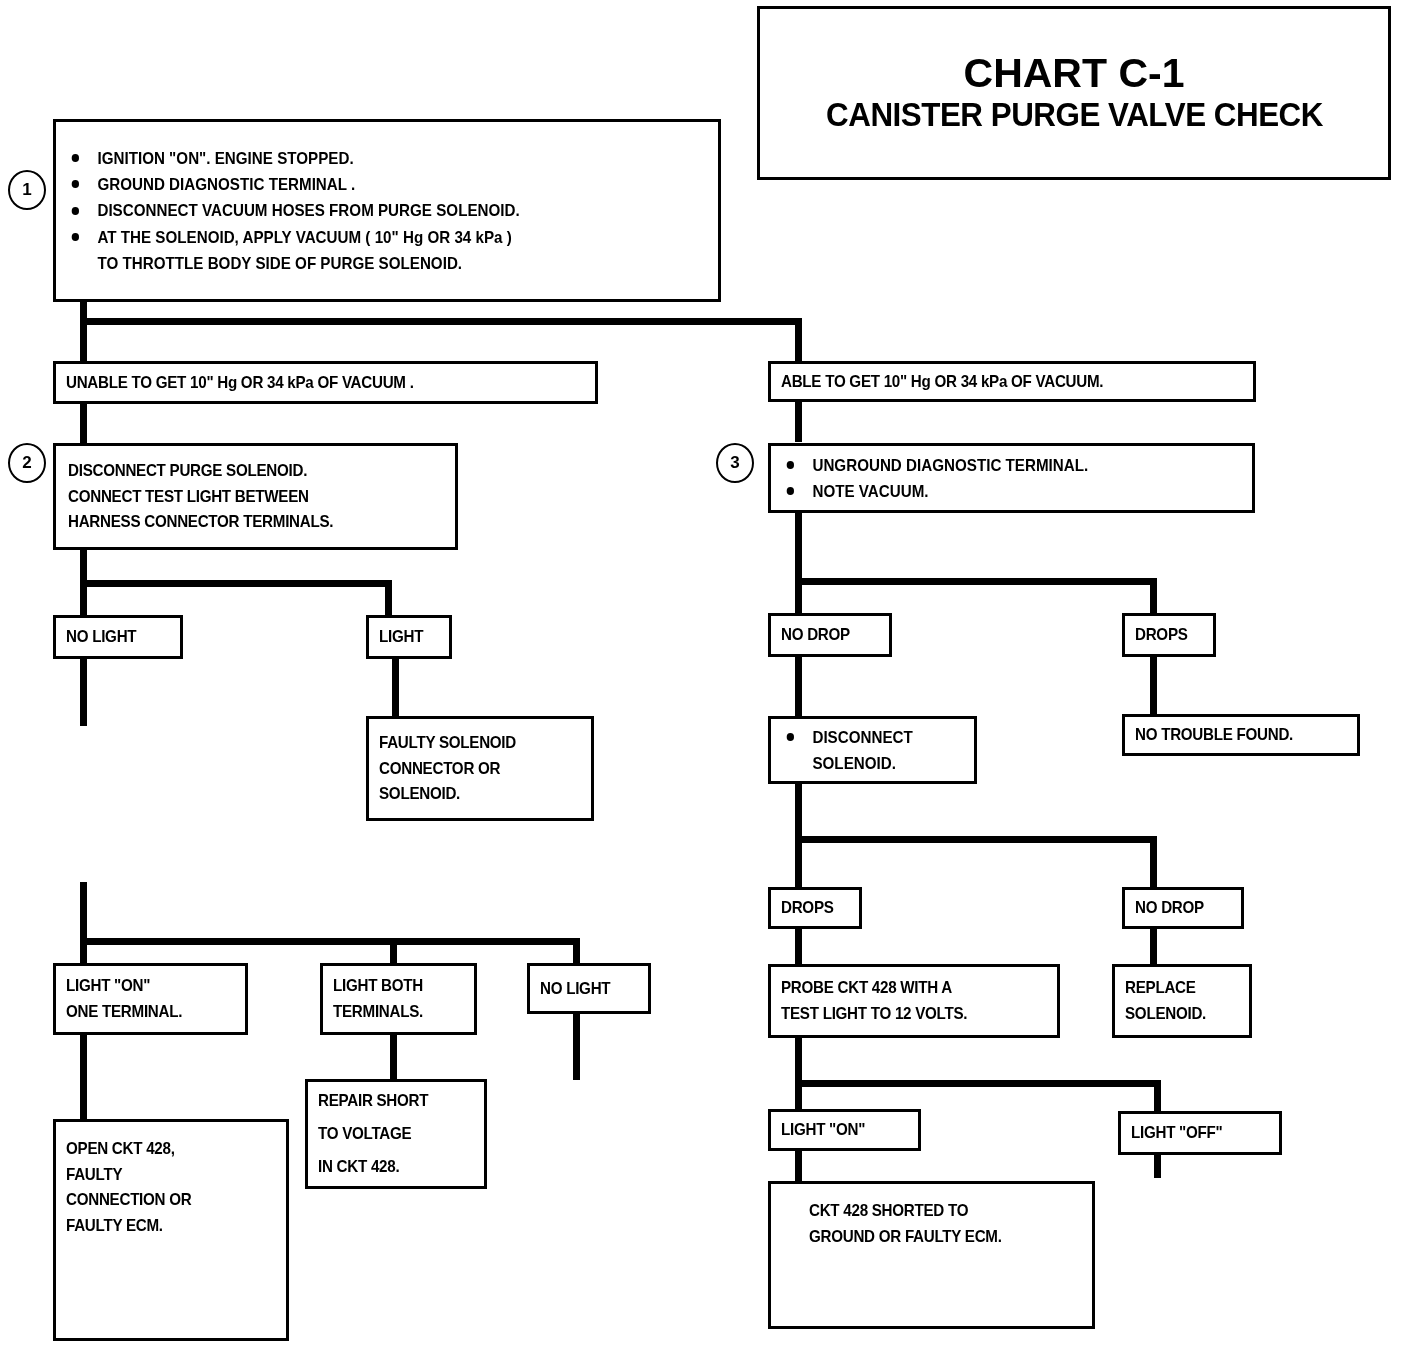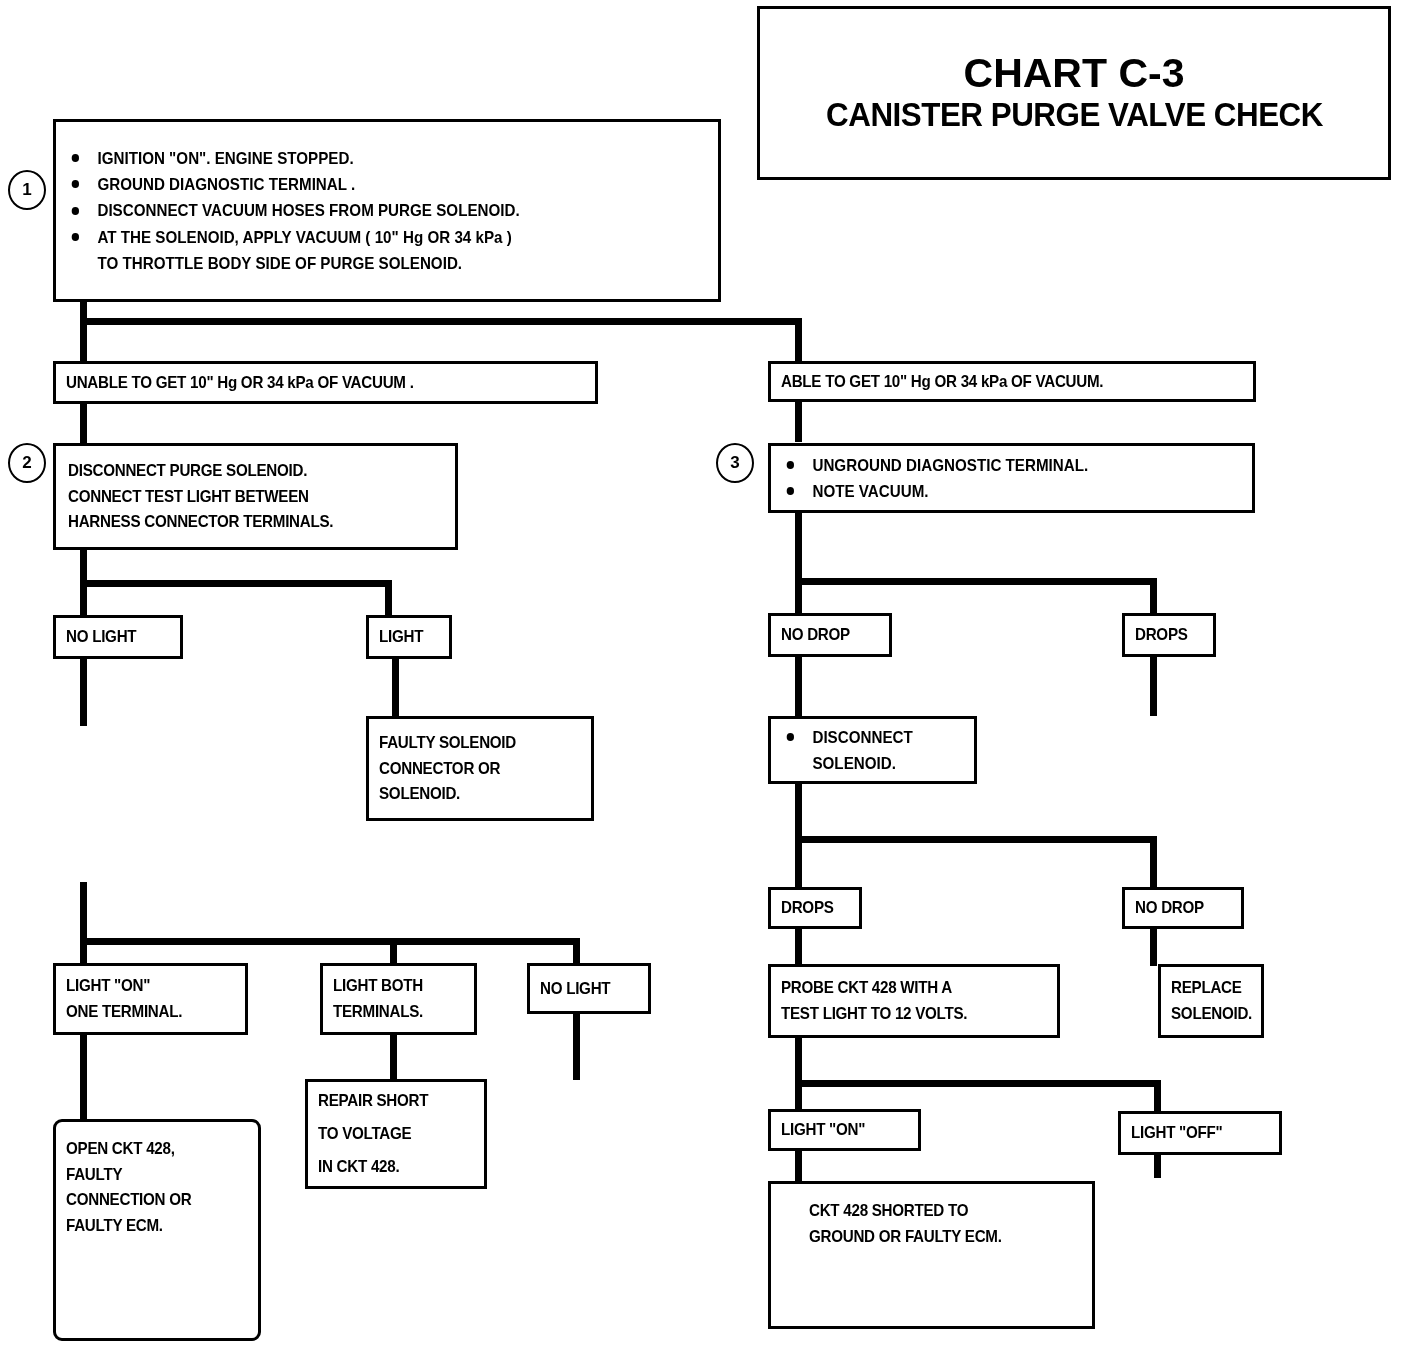--- a/index.html
+++ b/index.html
@@ -107,21 +107,21 @@
   
   .v{position:absolute;background:#000;width:7px;z-index:2;}
   .h{position:absolute;background:#000;height:7px;z-index:2;}
 </style>
 </head>
 <body>
 
 <div id="canvas">
 
   <div id="title-box" style="left:757px;top:6px;width:628px;height:168px;">
-    <div class="t1">CHART C-3</div>
+    <div class="t1">CHART C-1</div>
     <div class="t2">CANISTER PURGE VALVE CHECK</div>
   </div>
 
   <div class="v" style="left:80px;top:300px;height:22px;"></div>
   <div class="h" style="left:80px;top:318px;width:722px;"></div>
   <div class="v" style="left:80px;top:318px;height:44px;"></div>
   <div class="v" style="left:795px;top:318px;height:44px;"></div>
 
   <div class="v" style="left:80px;top:402px;height:42px;"></div>
 
@@ -228,20 +228,23 @@
     <div class="ln">SOLENOID.</div>
   </div>
 
   <div class="box" style="left:768px;top:716px;width:209px;height:68px;">
     <ul class="bullets">
       <li><span class="bul"></span><span>DISCONNECT</span></li>
       <li class="cont"><span>SOLENOID.</span></li>
     </ul>
   </div>
 
+  <div class="box pad" style="left:1122px;top:714px;width:238px;height:42px;">
+    <div class="ln">NO TROUBLE FOUND.</div>
+  </div>
 
   <div class="box pad" style="left:53px;top:963px;width:195px;height:72px;">
     <div class="ln">LIGHT "ON"</div>
     <div class="ln">ONE TERMINAL.</div>
   </div>
 
   <div class="box pad" style="left:320px;top:963px;width:157px;height:72px;">
     <div class="ln">LIGHT BOTH</div>
     <div class="ln">TERMINALS.</div>
   </div>
@@ -251,42 +254,42 @@
   </div>
 
   <div class="box pad" style="left:768px;top:887px;width:94px;height:42px;">
     <div class="ln">DROPS</div>
   </div>
 
   <div class="box pad" style="left:1122px;top:887px;width:122px;height:42px;">
     <div class="ln">NO DROP</div>
   </div>
 
-  <div class="box pad" style="left:53px;top:1119px;width:208px;height:222px;border-radius:9px;">
+  <div class="box pad" style="left:53px;top:1119px;width:236px;height:222px;">
     <div style="position:absolute;top:14px;left:10px;">
       <div class="ln">OPEN CKT 428,</div>
       <div class="ln">FAULTY</div>
       <div class="ln">CONNECTION OR</div>
       <div class="ln">FAULTY ECM.</div>
     </div>
   </div>
 
   <div class="box pad" style="left:305px;top:1079px;width:182px;height:110px;justify-content:space-between;">
     <div class="ln">REPAIR SHORT</div>
     <div class="ln">TO VOLTAGE</div>
     <div class="ln">IN CKT 428.</div>
   </div>
 
 
   <div class="box pad" style="left:768px;top:964px;width:292px;height:74px;">
     <div class="ln">PROBE CKT 428 WITH A</div>
     <div class="ln">TEST LIGHT TO 12 VOLTS.</div>
   </div>
 
-  <div class="box pad" style="left:1158px;top:964px;width:106px;height:74px;">
+  <div class="box pad" style="left:1112px;top:964px;width:140px;height:74px;">
     <div class="ln">REPLACE</div>
     <div class="ln">SOLENOID.</div>
   </div>
 
   <div class="box pad" style="left:768px;top:1109px;width:153px;height:42px;">
     <div class="ln">LIGHT "ON"</div>
   </div>
 
   <div class="box pad" style="left:1118px;top:1111px;width:164px;height:44px;">
     <div class="ln">LIGHT "OFF"</div>

